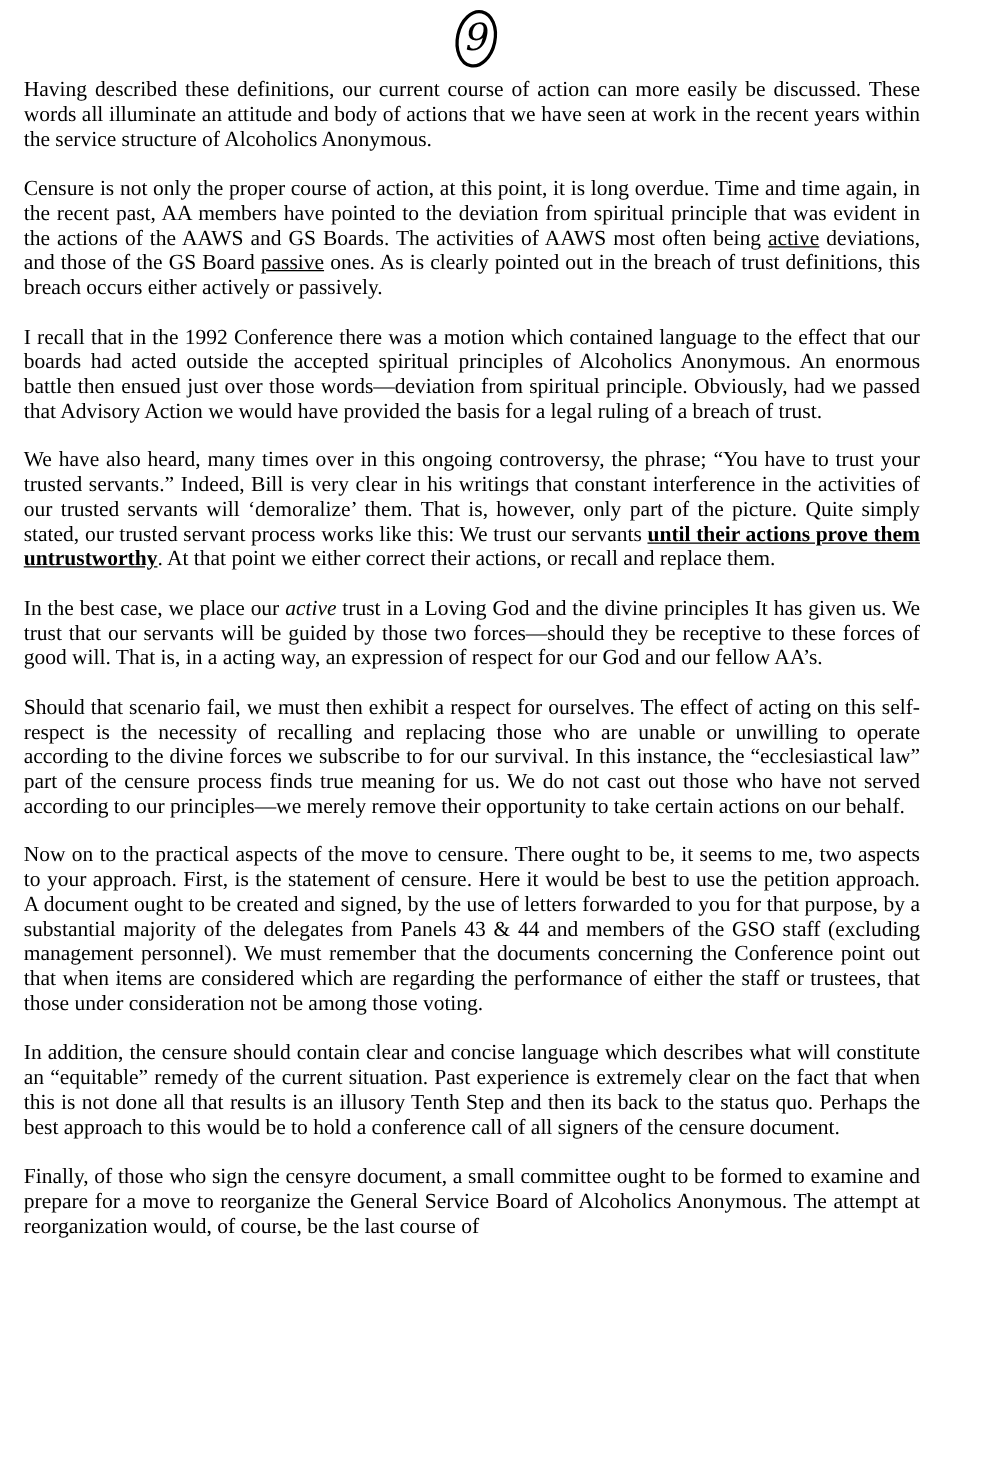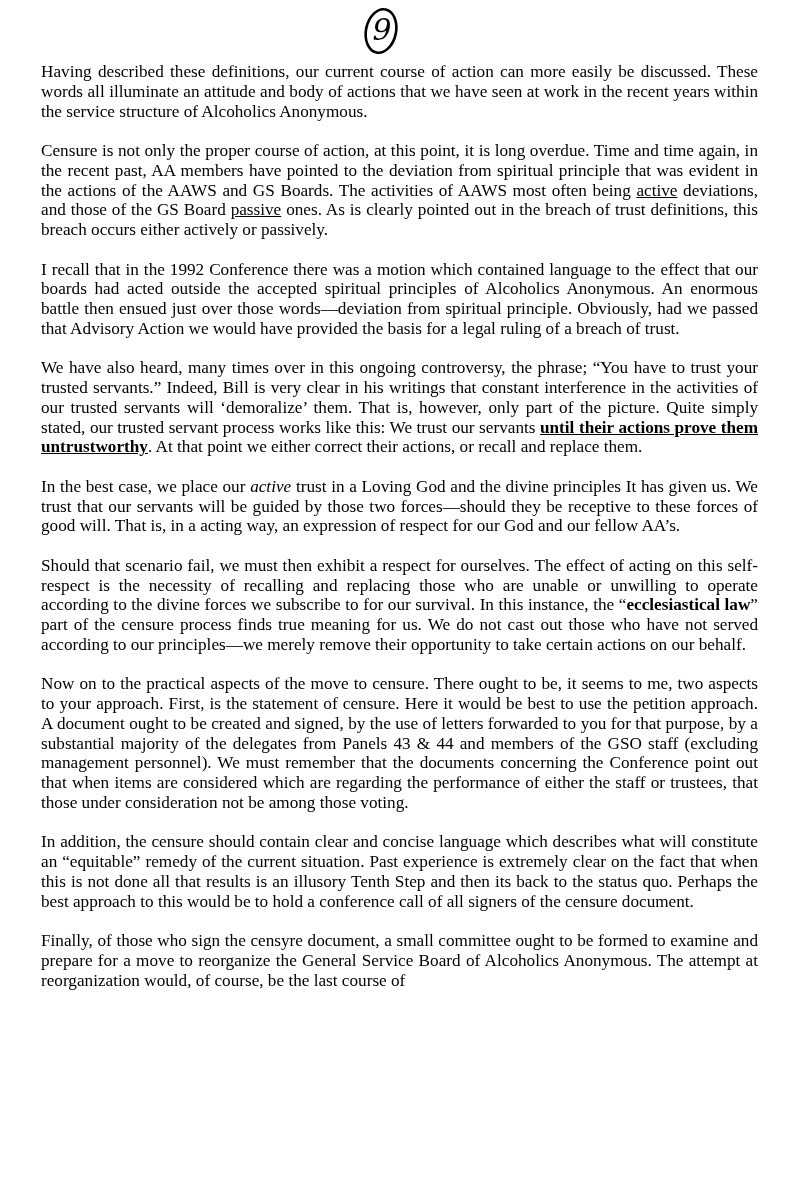--- a/index.html
+++ b/index.html
@@ -2,31 +2,31 @@
 <html><head>
 <meta charset="utf-8">
 <style>
   html, body { margin: 0; padding: 0; background: #ffffff; }
   body { width: 787px; height: 1181px; overflow: hidden; position: relative; }
   .page-number {
     position: absolute; left: 356px; top: 4px; width: 50px; height: 52px;
   }
   .page-number svg { width: 50px; height: 52px; }
   .content {
-    position: absolute; left: 41px; top: 62px; width: 717px;
+    position: absolute; left: 19px; top: 62px; width: 717px;
     font-family: "Liberation Serif", "DejaVu Serif", serif;
     font-size: 17.2px; line-height: 19.75px; color: #000;
   }
   .content p {
     margin: 0 0 19.75px 0; text-align: justify; text-align-last: left;
   }
   .u { text-decoration: underline; }
   .ub { text-decoration: underline; font-weight: bold; }
   .i { font-style: italic; }
-  .b { font-weight: bold; margin-top: 44px; }
+  .b { font-weight: normal; margin-top: 44px; }
 </style>
 </head>
 <body>
 
 <div class="page-number">
   <svg viewBox="0 0 50 52">
     <ellipse cx="25" cy="27" rx="15" ry="22" fill="none" stroke="#000" stroke-width="2.6" transform="rotate(12 25 27)"></ellipse>
     <text x="26" y="36" text-anchor="middle" font-family="DejaVu Serif, serif" font-style="italic" font-size="30" fill="#000">9</text>
   </svg>
 </div>

